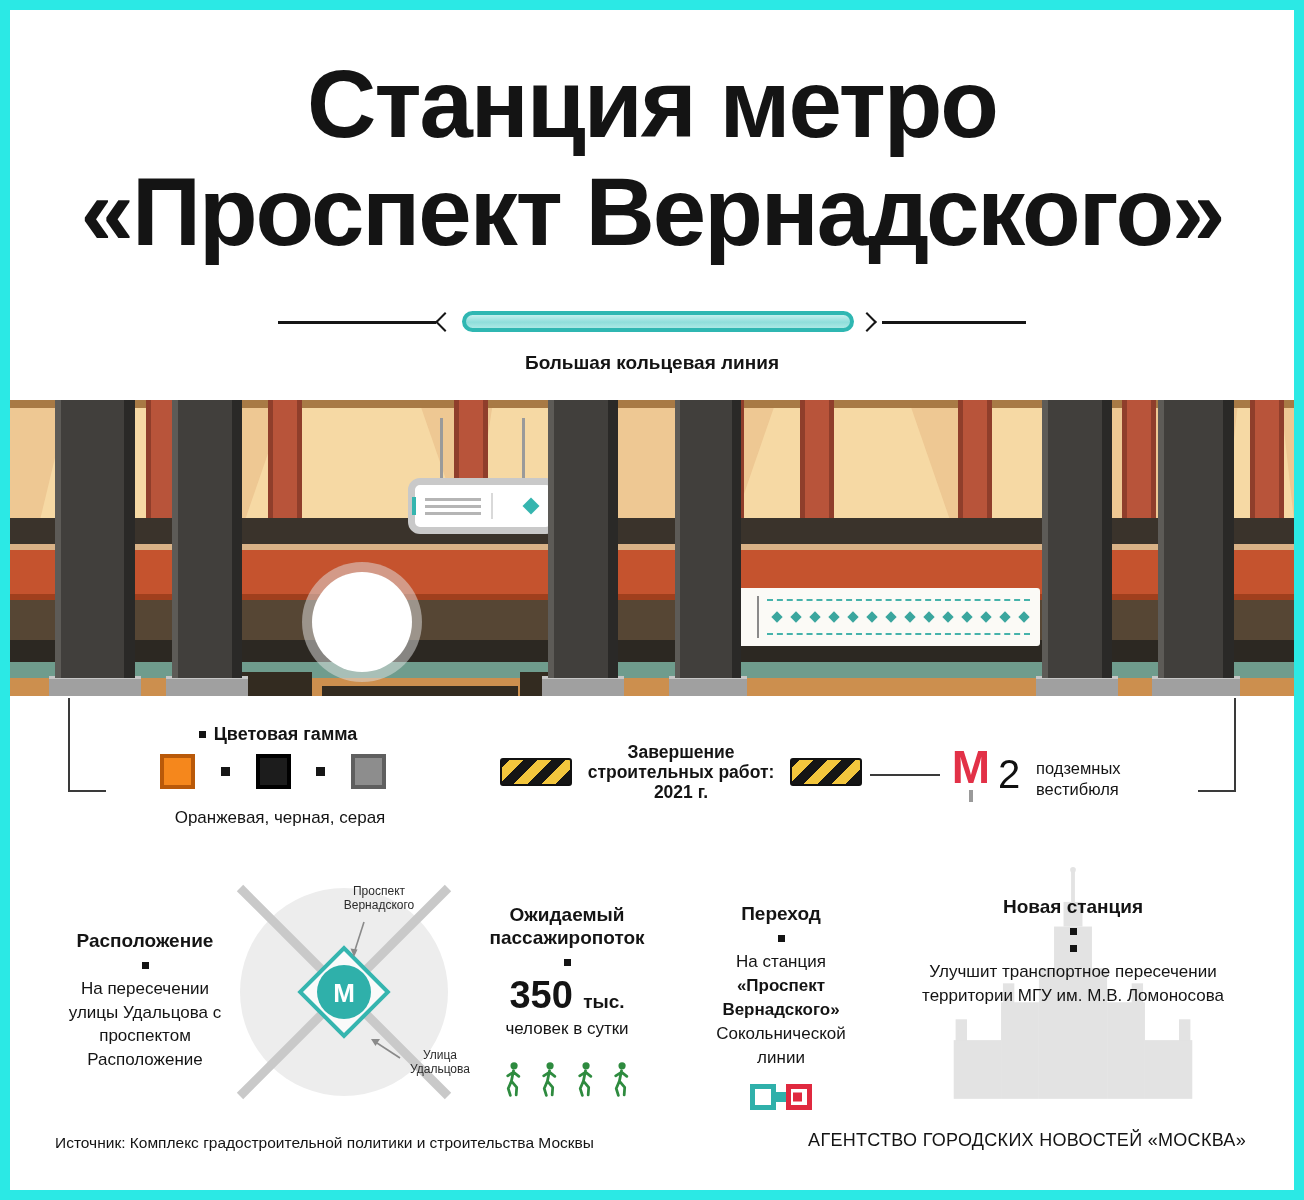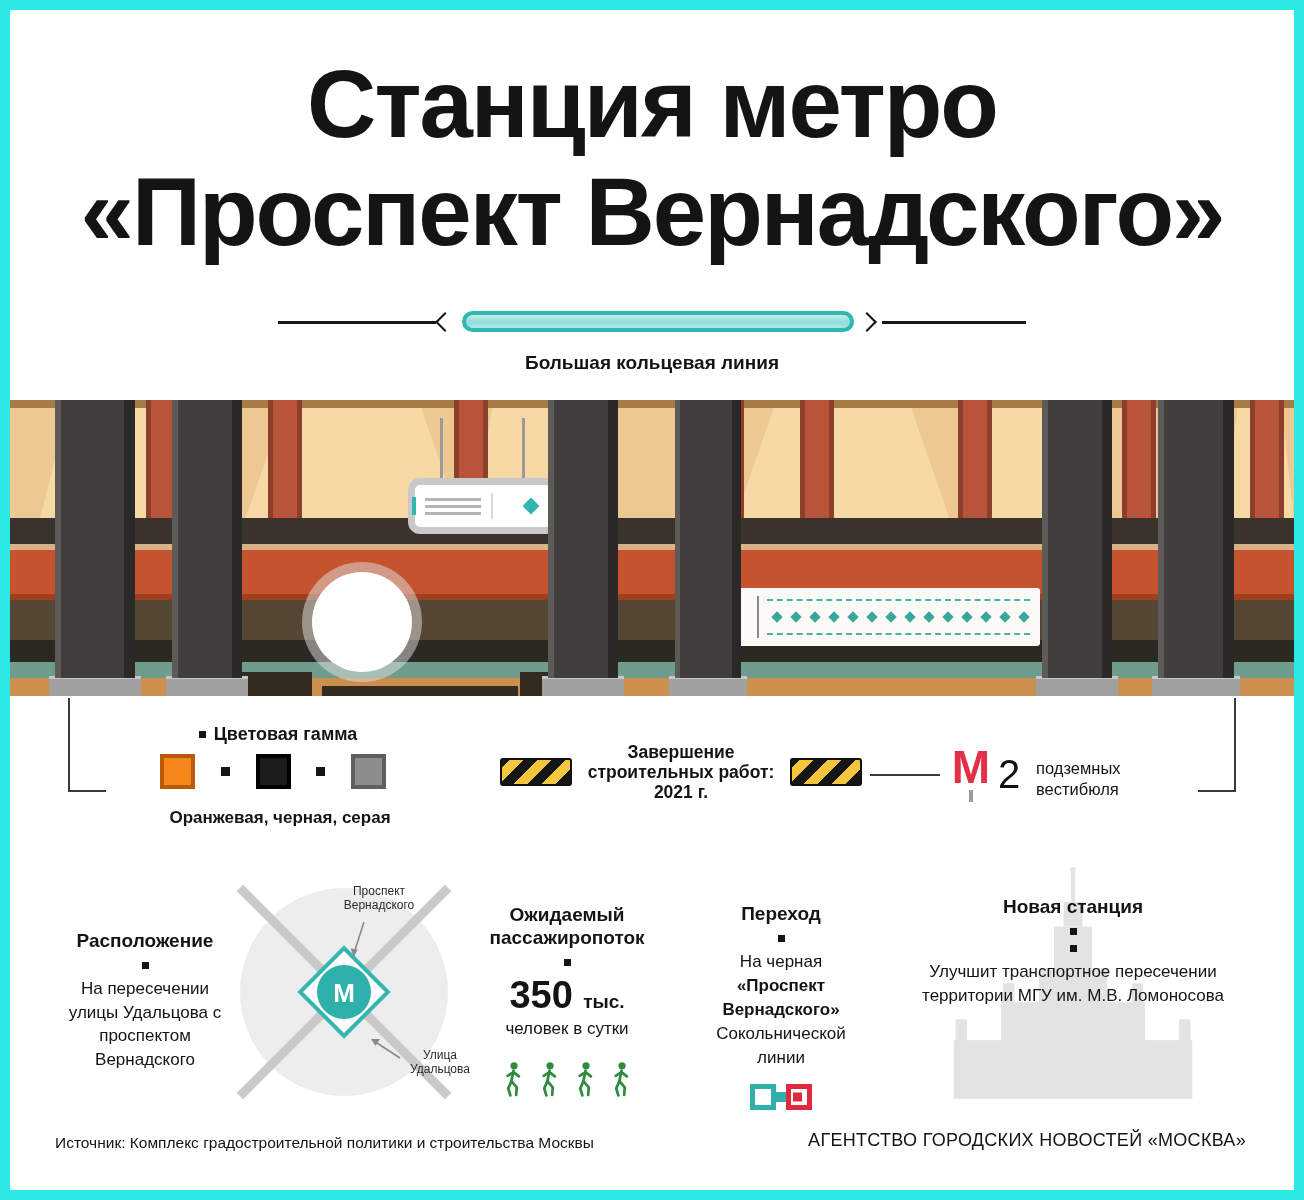--- a/index.html
+++ b/index.html
@@ -73,21 +73,21 @@
 
   .pal-title { position:absolute; left:148px; top:714px; width:240px; display:flex; align-items:center;
     justify-content:center; gap:8px; font-weight:bold; font-size:18px; }
   .sq-bullet { width:7px; height:7px; background:#141414; display:inline-block; }
   .pal-row { position:absolute; left:150px; top:744px; width:226px; display:flex; align-items:center; justify-content:space-between; }
   .swatch { width:35px; height:35px; }
   .swatch.orange { background:#f5871c; border:4px solid #b95909; }
   .swatch.black  { background:#1c1c1c; border:4px solid #000000; }
   .swatch.gray   { background:#8d8d8d; border:4px solid #5f5f5f; }
   .pal-dot { width:9px; height:9px; background:#161616; }
-  .pal-caption { position:absolute; left:120px; top:798px; width:300px; text-align:center; font-size:17px;font-weight:bold; }
+  .pal-caption { position:absolute; left:120px; top:798px; width:300px; text-align:center; font-size:17px; }
 
   .hazard { position:absolute; top:748px; width:72px; height:28px; border:2px solid #111; border-radius:3px;
     background:repeating-linear-gradient(-45deg,#151515 0 10px,#f3c63d 10px 20px); }
   .hazard.lf { left:490px; } .hazard.rt { left:780px; }
   .compl { position:absolute; left:562px; top:732px; width:218px; text-align:center; font-weight:bold;
     font-size:17.5px; line-height:20px; }
   .compl span { display:block; }
 
   .m-sign { position:absolute; left:938px; top:738px; width:46px; text-align:center; }
   .m-letter { font-size:46px; font-weight:bold; color:#e23147; line-height:0.85; }
@@ -271,21 +271,21 @@
   </div>
   <div class="v-count">2</div>
   <div class="v-label">
     <span>подземных</span>
     <span>вестибюля</span>
   </div>
 
   <div class="blk loc">
     <div class="blk-title">Расположение</div>
     <div class="bullet"></div>
-    <div class="body-text">На пересечении улицы Удальцова с проспектом Вернадского</div>
+    <div class="body-text">На пересечении улицы Удальцова с проспектом Расположение</div>
   </div>
 
   <div class="map-wrap">
     <svg class="map-svg" viewBox="0 0 244 248">
       <circle cx="112" cy="130" r="104" fill="#ededed"></circle>
       <line x1="8" y1="26" x2="216" y2="234" stroke="#c9c9c9" stroke-width="9"></line>
       <line x1="216" y1="26" x2="8" y2="234" stroke="#c9c9c9" stroke-width="9"></line>
       <rect x="81" y="99" width="62" height="62" transform="rotate(45 112 130)" fill="#fafafa" stroke="#35b5af" stroke-width="4"></rect>
       <circle cx="112" cy="130" r="27" fill="#2fb0aa"></circle>
       <line x1="132" y1="60" x2="123" y2="88" stroke="#8a8a8a" stroke-width="1.6"></line>
@@ -325,21 +325,21 @@
       <svg class="person" viewBox="0 0 24 34">
         <circle cx="13" cy="4.5" r="3.4" fill="#2e8b3f"></circle>
         <path d="M12.5 9 L10.5 19 M12.5 10.5 L17.5 14.5 M12.5 10.5 L7 14 M10.5 19 L15.5 25 L15 32 M10.5 19 L7.5 26 L9.5 32.5" stroke="#2e8b3f" stroke-width="2.6" fill="none" stroke-linecap="round" stroke-linejoin="round"></path>
       </svg>
     </div>
   </div>
 
   <div class="blk transfer">
     <div class="blk-title">Переход</div>
     <div class="bullet"></div>
-    <span class="ln">На черная</span>
+    <span class="ln">На станция</span>
     <span class="ln b">«Проспект</span>
     <span class="ln b">Вернадского»</span>
     <span class="ln">Сокольнической</span>
     <span class="ln">линии</span>
     <div class="tr-icon">
       <span class="tr-sq"></span>
       <span class="tr-bridge"></span>
       <span class="tr-sq red">
         <span class="tr-fill"></span>
       </span>

